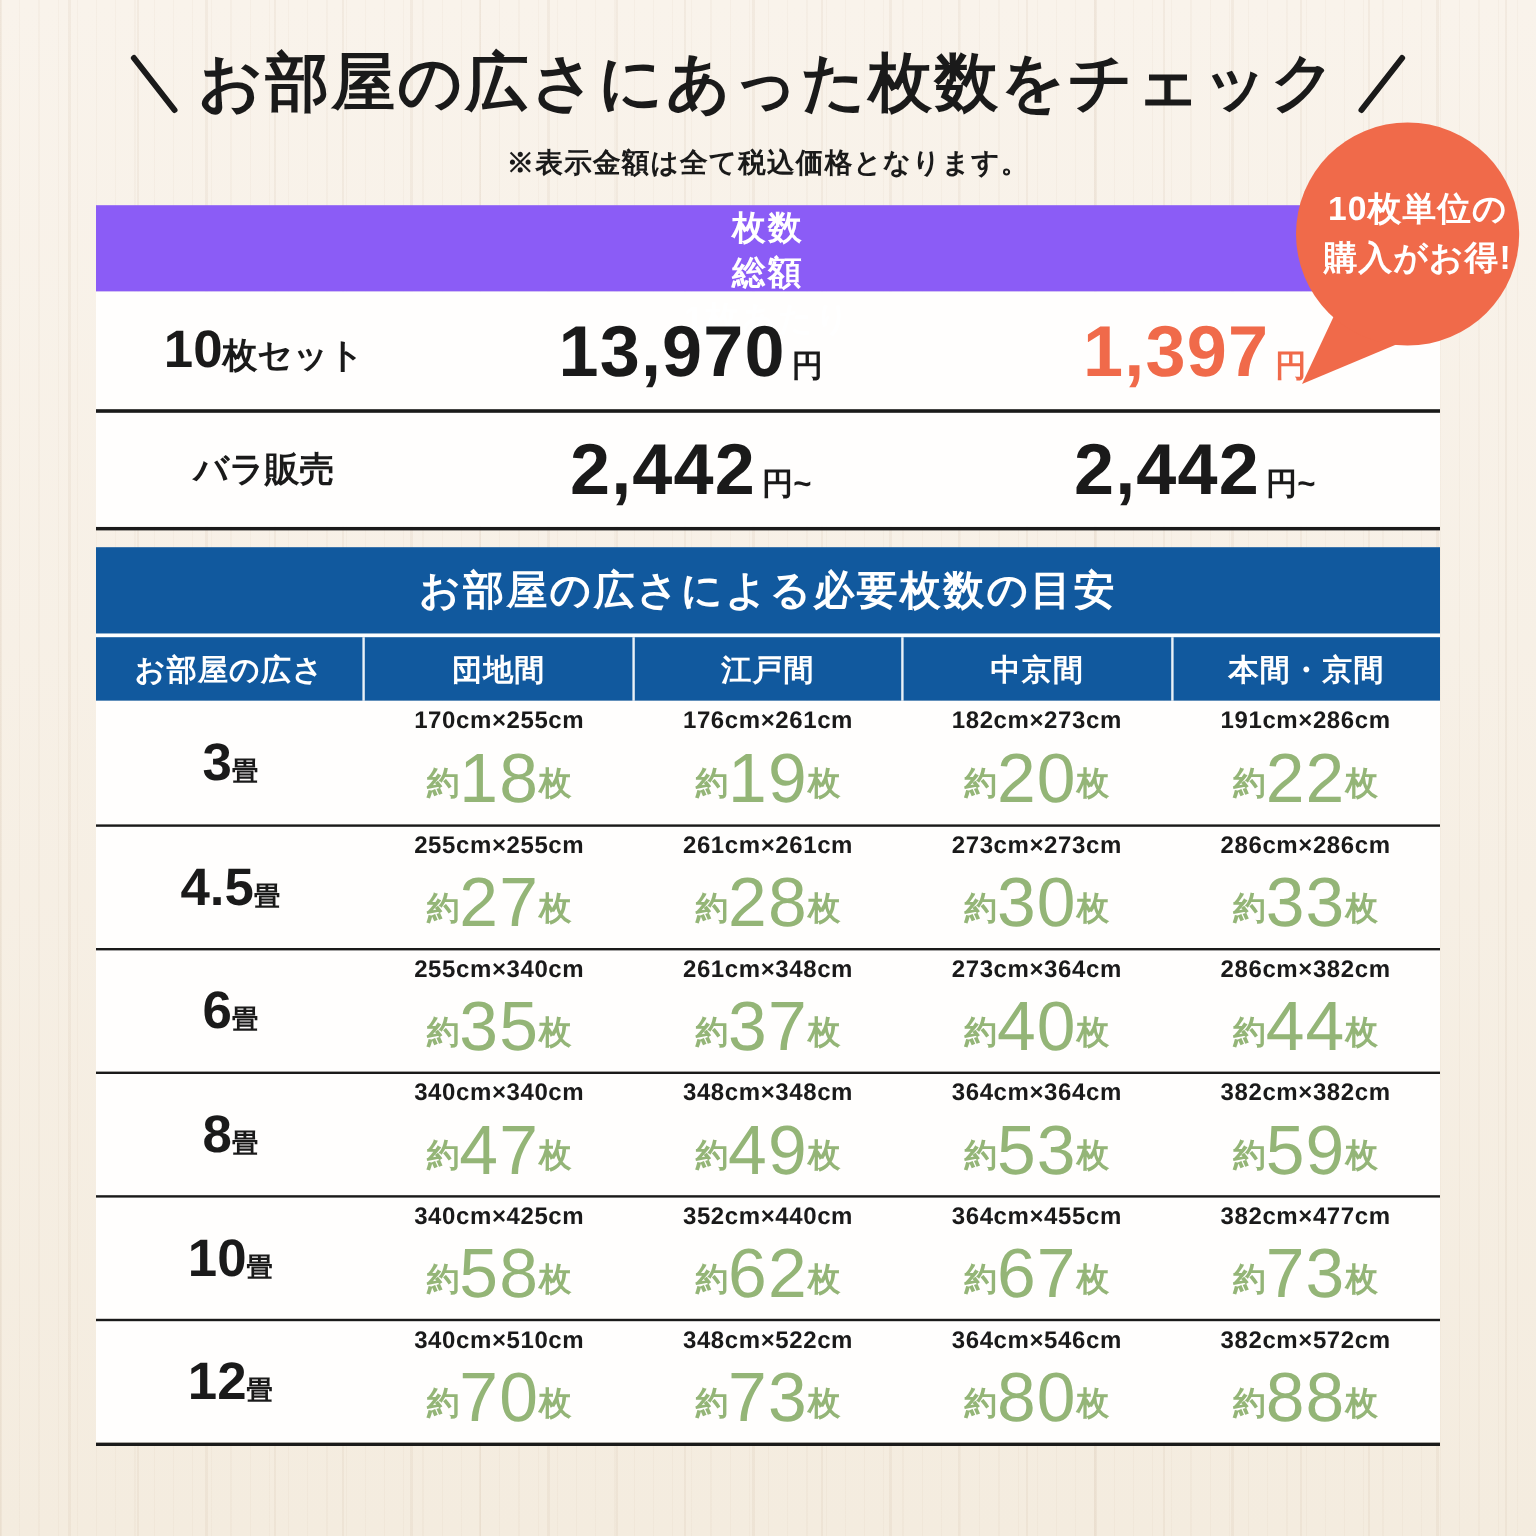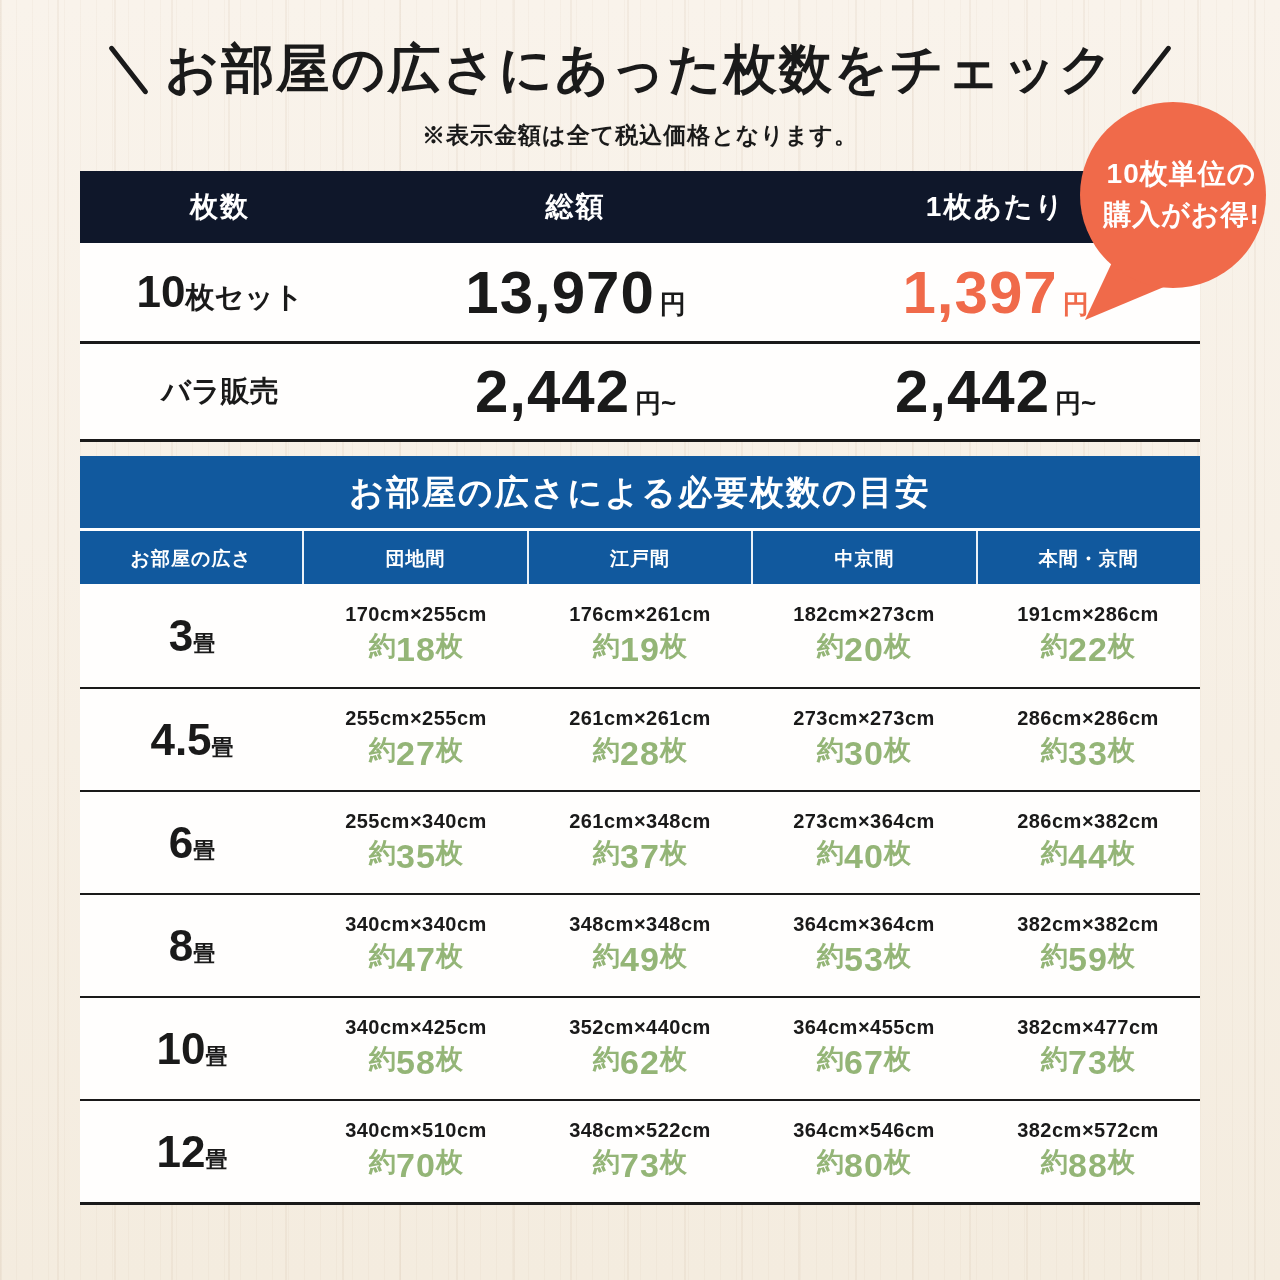--- a/index.html
+++ b/index.html
@@ -32,21 +32,21 @@
     text-align:center; font-size:23px; font-weight:700; margin-top:14px;
     letter-spacing:1px;
   }
 
   
   .price-table{
     width:1120px; margin:20px auto 0; position:relative; z-index:1;
     border-bottom:3px solid #1a1a1a;
   }
   .price-head{
-    display:flex; background:#0f172a; color:#fff; height:72px; align-items:center;
+    display:flex; background:#8b5cf6; color:#fff; height:72px; align-items:center;flex-direction:column;
   }
   .ph{ text-align:center; font-size:28px; font-weight:700; letter-spacing:2px; }
   .c1{ width:25%; } .c2{ width:38.5%; } .c3{ width:36.5%;text-align:center; }
   .price-row{
     display:flex; align-items:center; background:#fffefd; height:98px;
   }
   .price-row + .price-row{ border-top:3px solid #1a1a1a; }
   .pc{ text-align:center; }
   .lbl-big{ font-size:44px; font-weight:900; }
   .lbl-small{ font-size:29px; font-weight:800; }
@@ -69,35 +69,35 @@
     width:1120px; margin:14px auto 0; border-bottom:3px solid #1a1a1a;
   }
   .guide-title{
     background:var(--brand-blue); color:#ffffff; height:72px; line-height:72px;
     text-align:center; font-size:34px; font-weight:800; letter-spacing:2px;
   }
   .guide-head{
     display:flex; background:var(--brand-blue); border-top:3px solid #fff; height:56px;
   }
   .gh{
-    flex:1; color:#fff; font-size:19px; font-weight:700; text-align:center;
+    flex:1; color:#fff; font-size:25px; font-weight:700; text-align:center;
     line-height:56px; letter-spacing:1px;
   }
   .gh + .gh{ border-left:2px solid #eaf1f7; }
   .guide-row{
     display:flex; background:#fffefd; height:103px; align-items:center;
   }
   .guide-row + .guide-row{ border-top:2px solid #1a1a1a; }
   .gc{ flex:1; text-align:center; }
   .size-num{ font-size:44px; font-weight:900; }
   .size-unit{ font-size:22px; font-weight:800; }
   .dim{ font-size:20px; font-weight:700; letter-spacing:.5px; }
   .count-line{ margin-top:2px; color:var(--accent-green); white-space:nowrap; }
   .approx{ font-size:27px; font-weight:800; vertical-align:6px; }
-  .count{ font-size:34px; font-weight:700; letter-spacing:1px; }
+  .count{ font-size:58px; font-weight:400; letter-spacing:1px; }
   .sheet{ font-size:27px; font-weight:800; vertical-align:6px; }
 
   .footer-note{
     text-align:center; font-size:28px; font-weight:800; margin-top:16px;
     letter-spacing:1px;
   }
 </style>
 </head>
 <body>
 

